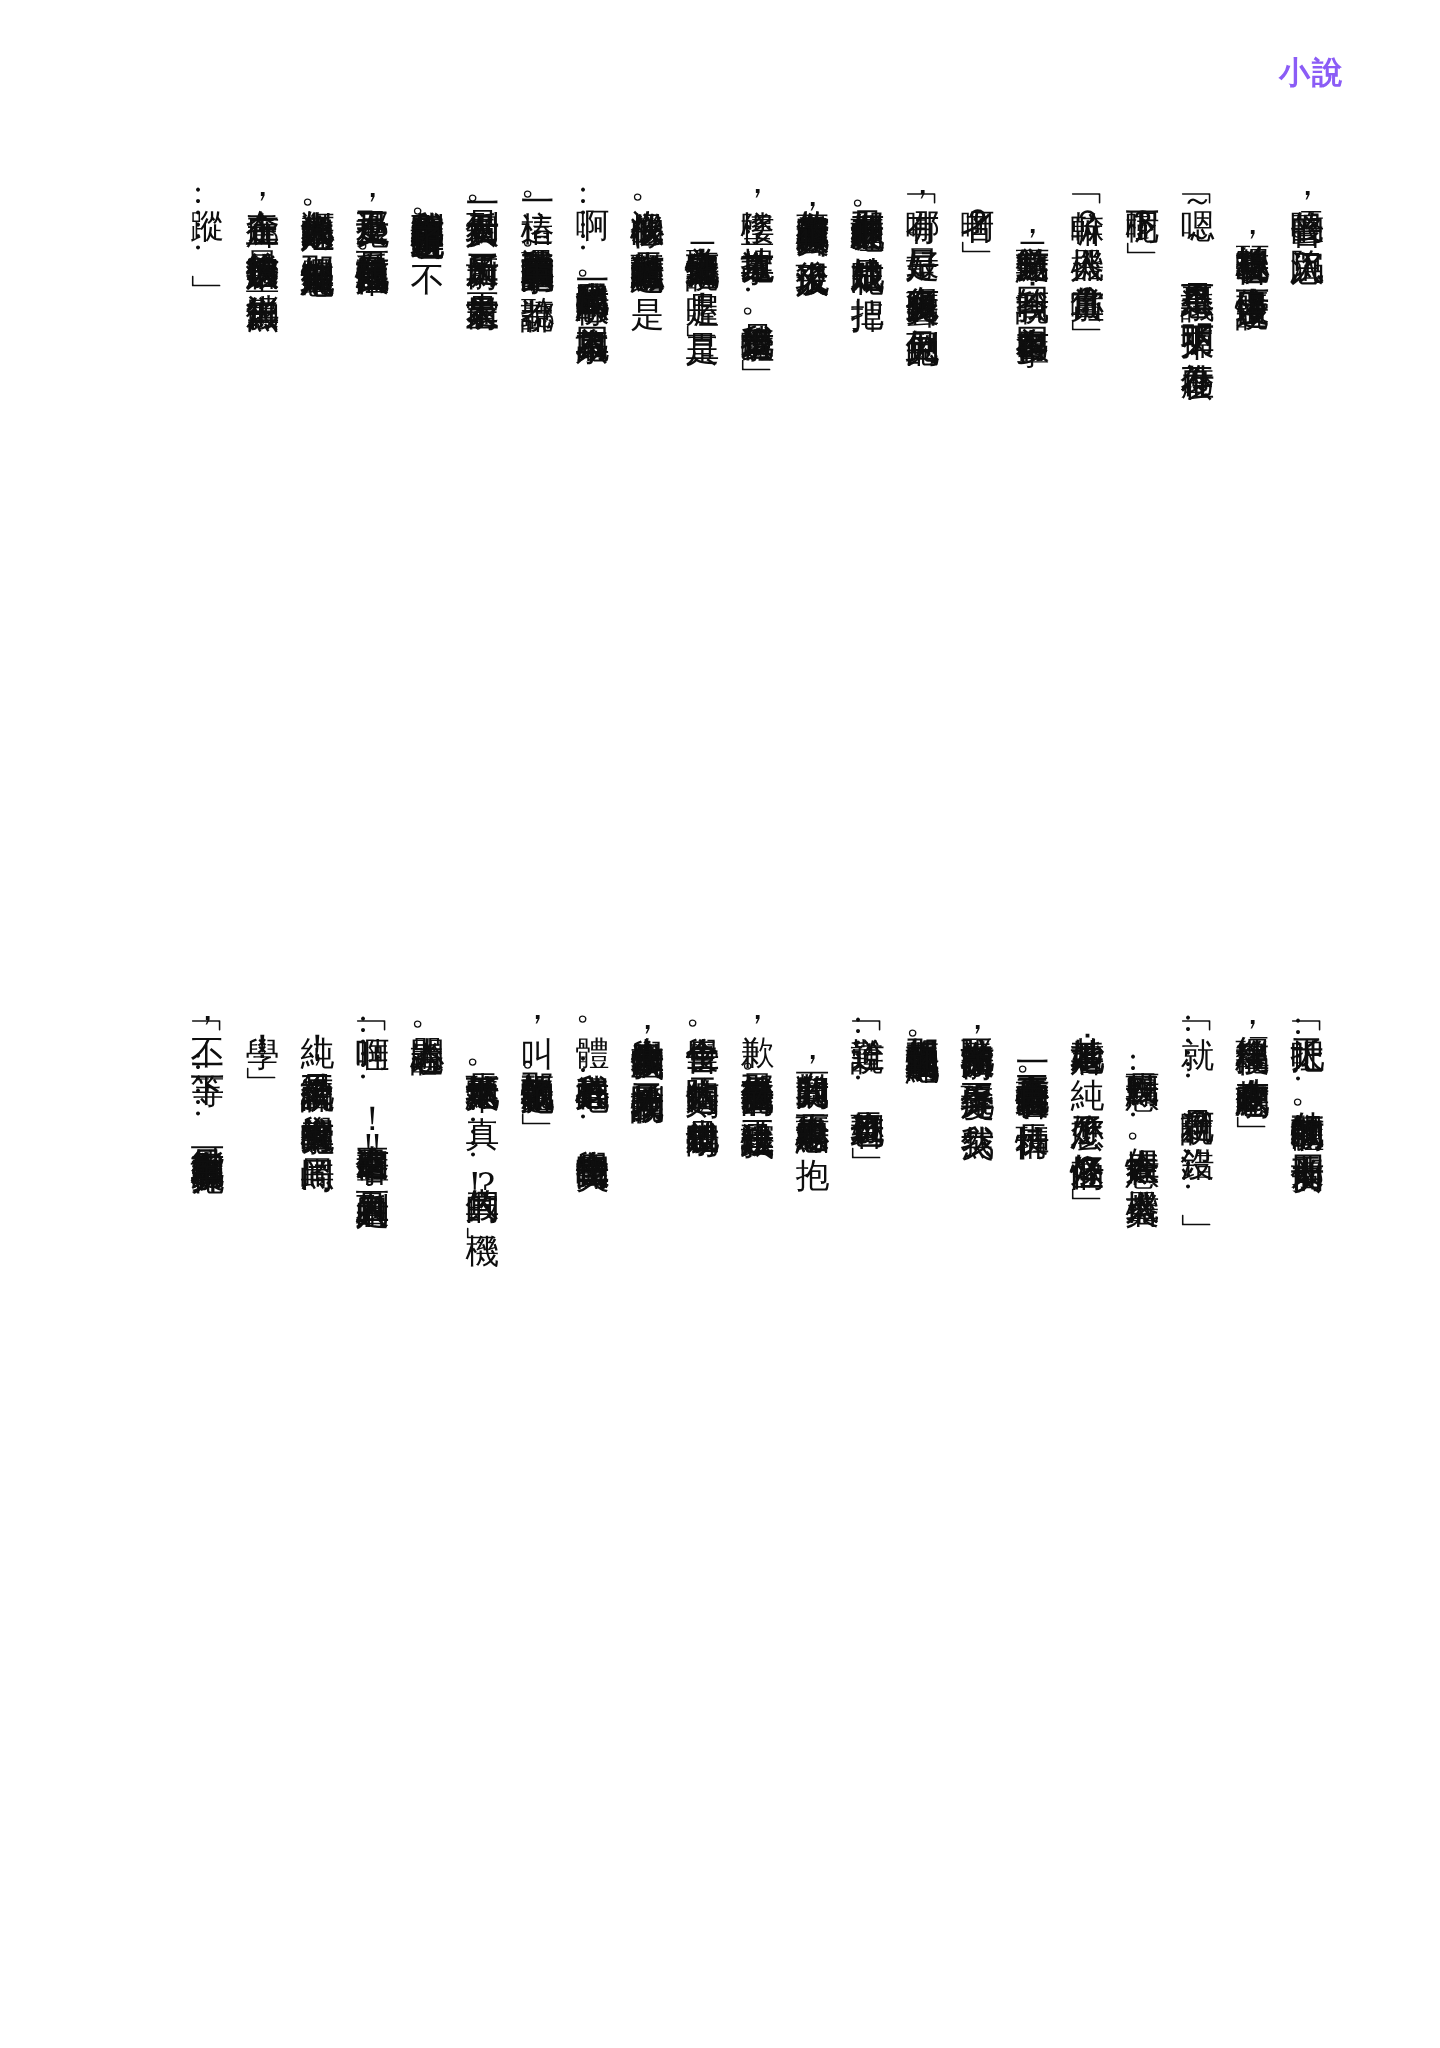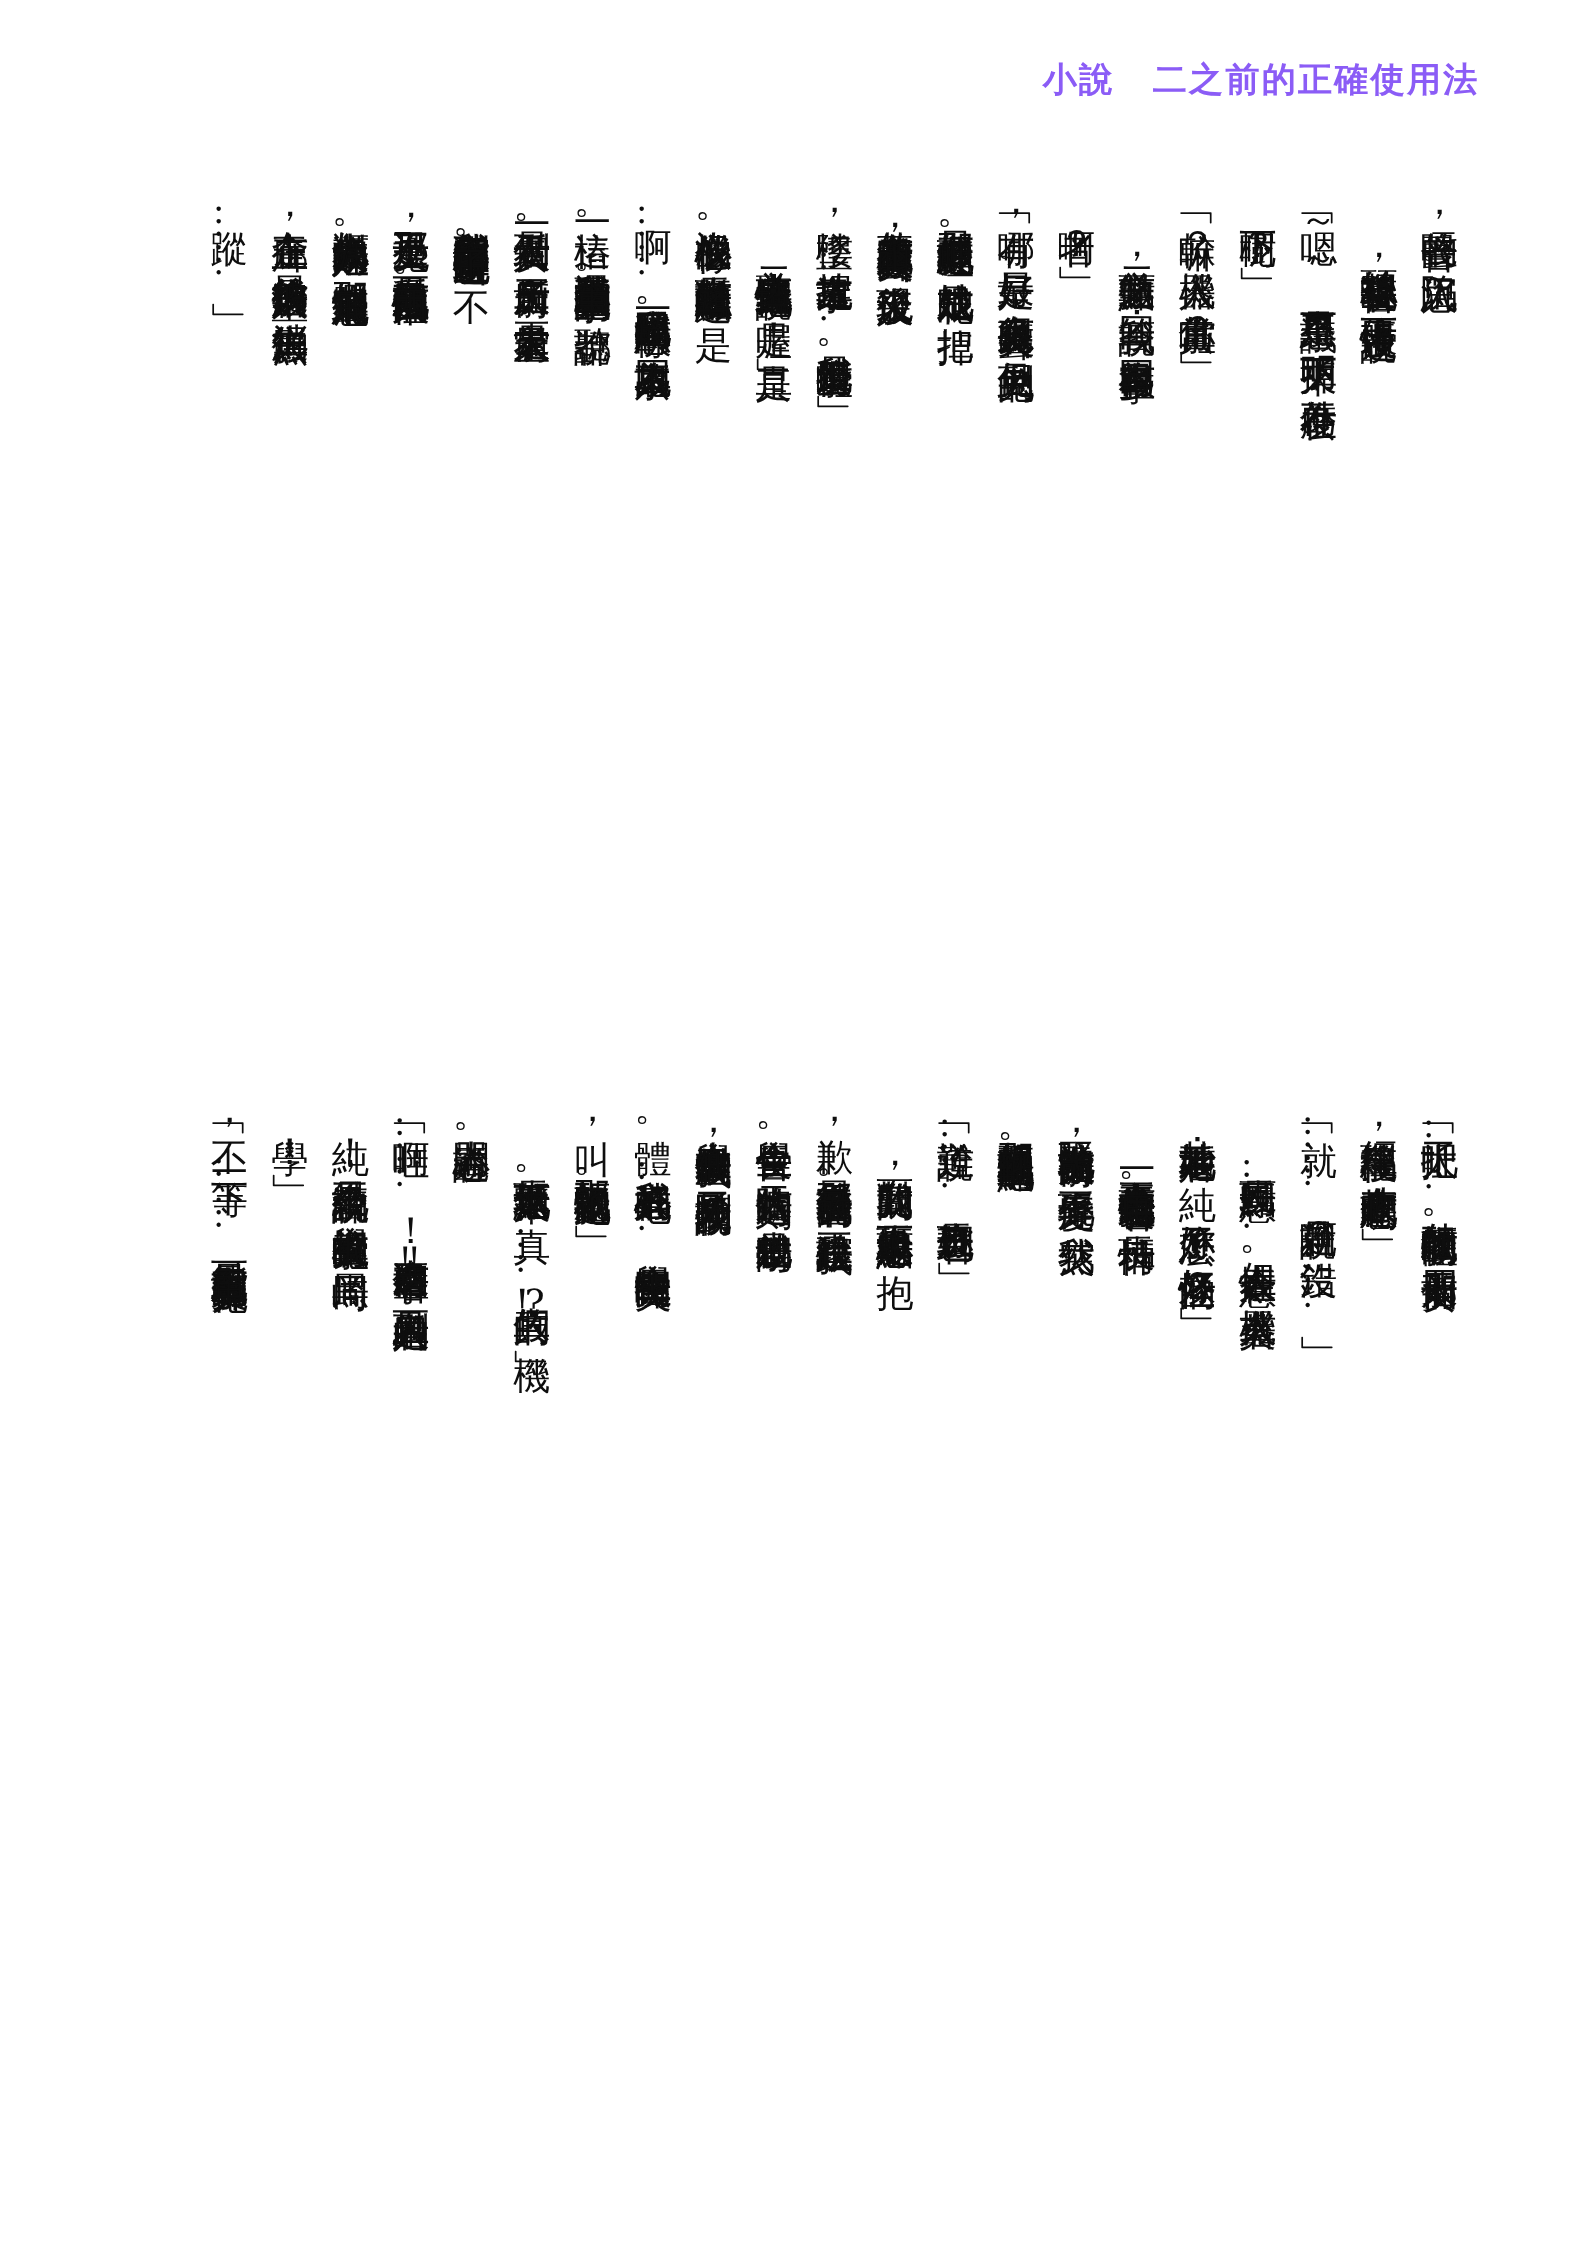--- a/index.html
+++ b/index.html
@@ -51,21 +51,20 @@
     height: 835px;
   }
 </style>
 </head>
 <body>
 
 <div class="page">
 
   <div class="header">
     <span>小說</span>
-    <span>二之前的正確使用法</span>
   </div>
 
   <div class="vblock upper">
       <div class="col">嘎的聲音，陷入沉思。</div>
       <div class="col">　螺絲頭凝視著會長，停一下才慢慢張口說道：</div>
       <div class="col">「嗯～～真是不可思議？明明掉下來了，為什麼不在</div>
       <div class="col">樹下呢？」</div>
       <div class="col">「幹嘛？機器人，你當真啦？」</div>
       <div class="col">　二之前微笑點頭，回答我說：「因為有很多目擊</div>
       <div class="col">者啊？」</div>

